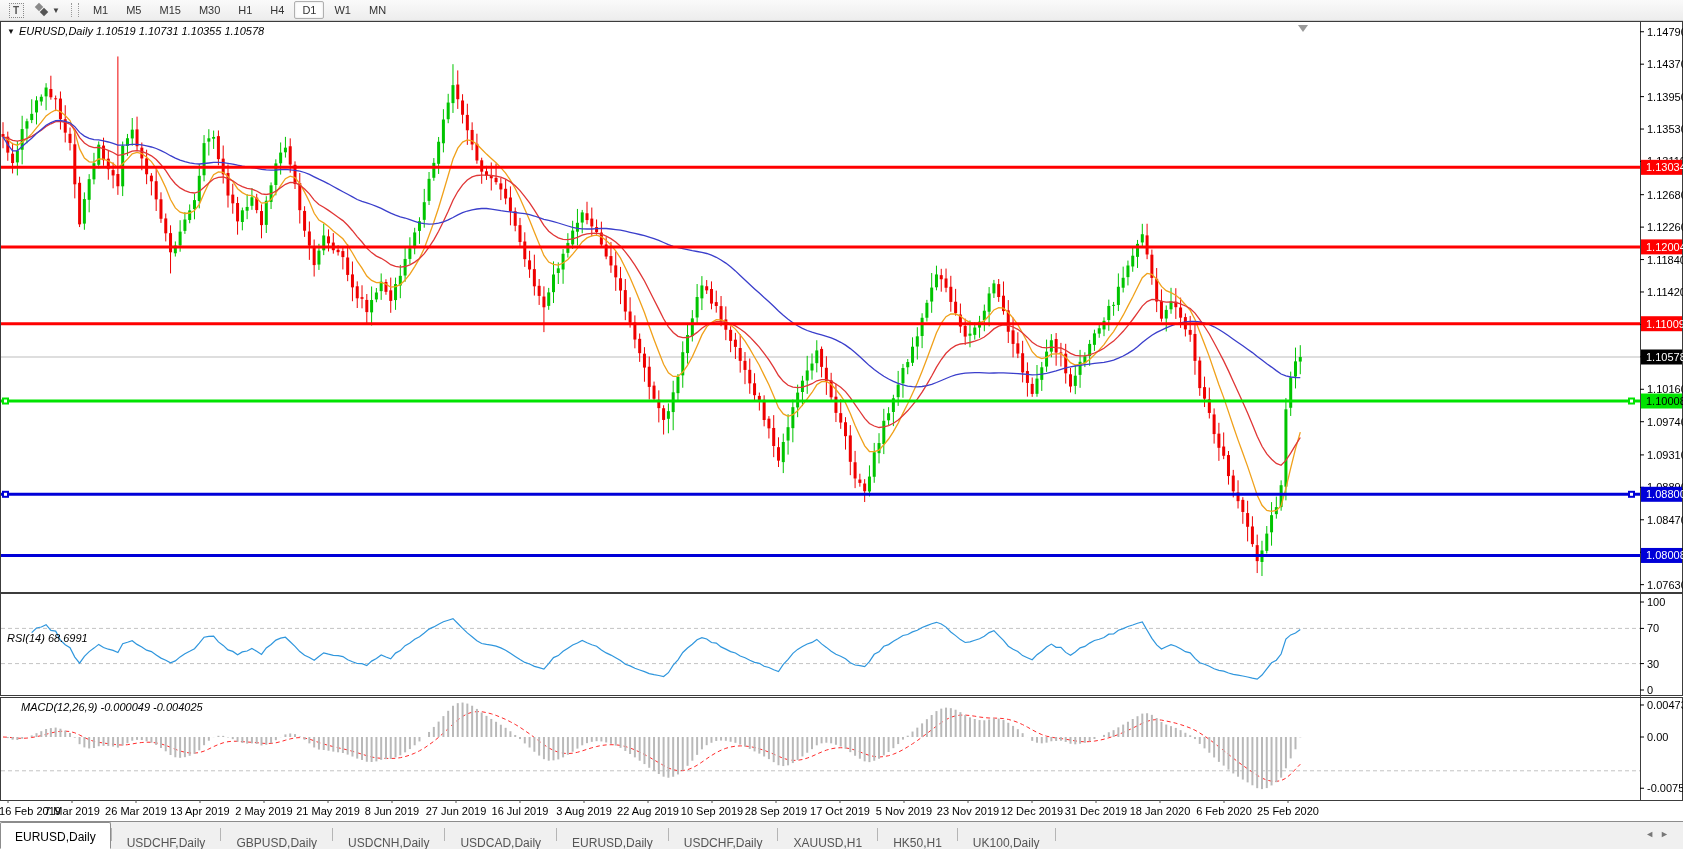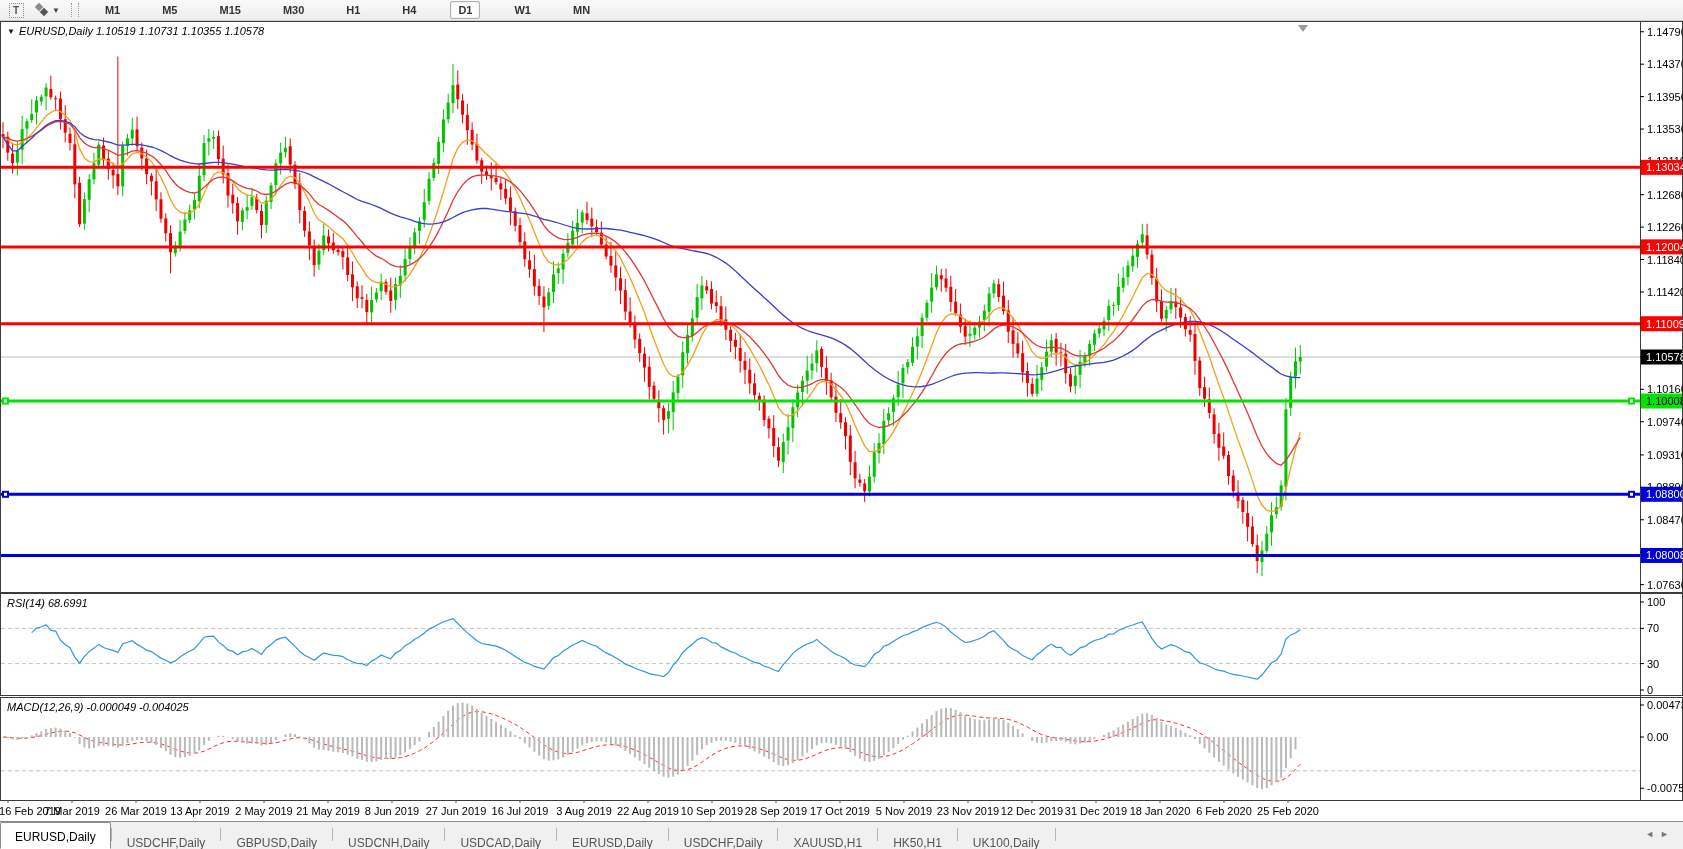--- a/index.html
+++ b/index.html
@@ -11,28 +11,28 @@
     padding:0 2px;border:1px solid transparent;border-radius:2px;cursor:default;}
   .t-glyph{display:inline-block;width:13px;height:13px;border:1px dotted #8a8a8a;color:#555;font-weight:bold;
     font-size:10px;line-height:13px;text-align:center;background:#f2f2f2;}
   .diamond-wrap{position:relative;width:15px;height:14px;}
   .dm{position:absolute;width:6px;height:6px;background:#6a6a6a;transform:rotate(45deg);}
   .dm1{left:1px;top:1px;background:#8a8a8a;}
   .dm2{left:6px;top:6px;background:#555;}
   .caret{font-size:8px;color:#444;margin-left:2px;}
   .grip{width:6px;height:14px;margin:0 5px 0 8px;border-left:1px dotted #9a9a9a;border-right:1px dotted #9a9a9a;}
   .tf-btn{height:16px;padding:0 7px;display:flex;align-items:center;justify-content:center;border:1px solid transparent;
-    border-radius:2px;margin:0 13px;color:#333;font-weight:bold;}
+    border-radius:2px;margin:0 1px;color:#333;}
   .tf-btn.active{background:#fdfdfd;border:1px solid #b0b0b0;box-shadow:inset 0 0 2px #d8d8d8;}
   
   .ovl{position:absolute;font-size:11px;color:#000;white-space:pre;z-index:5;font-style:italic;}
   #chart-title{left:7px;top:25px;}
   #chart-title .tri{font-size:8px;vertical-align:1px;margin-right:4px;color:#111;}
-  #rsi-label{left:7px;top:597px;}
-  #macd-label{left:7px;top:701px;text-align:right;}
+  #rsi-label{left:7px;top:632px;}
+  #macd-label{left:21px;top:701px;text-align:right;}
   
   .tabbar{position:absolute;left:0;top:821px;width:1683px;height:28px;background:#f0f0f0;border-top:1px solid #8c8c8c;
     display:flex;align-items:flex-start;font-size:12px;color:#555;}
   .tab{height:21px;margin-top:7px;padding:2px 14px 0 14px;display:flex;align-items:center;border:1px solid transparent;}
   .tab.active{background:#fff;border:1px solid #8c8c8c;border-bottom:1px solid #fff;color:#000;margin-top:0;height:23px;
     border-radius:2px 2px 0 0;}
   .tabsep{width:1px;height:13px;background:#b5b5b5;margin-top:6px;}
   .tab-nav{position:absolute;right:8px;top:7px;font-size:9px;color:#777;letter-spacing:6px;}
   svg text{font-family:"Liberation Sans",sans-serif;}
 </style>

